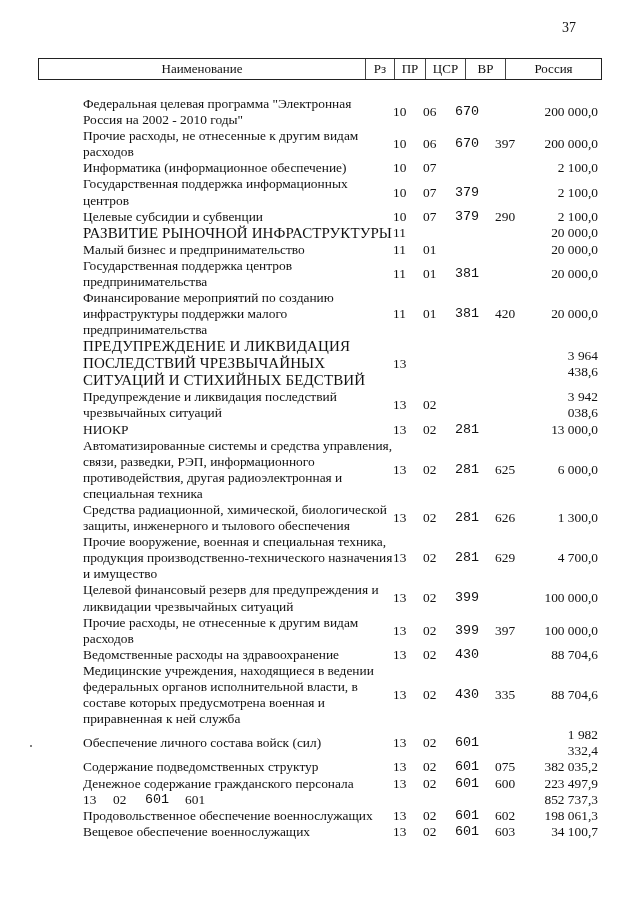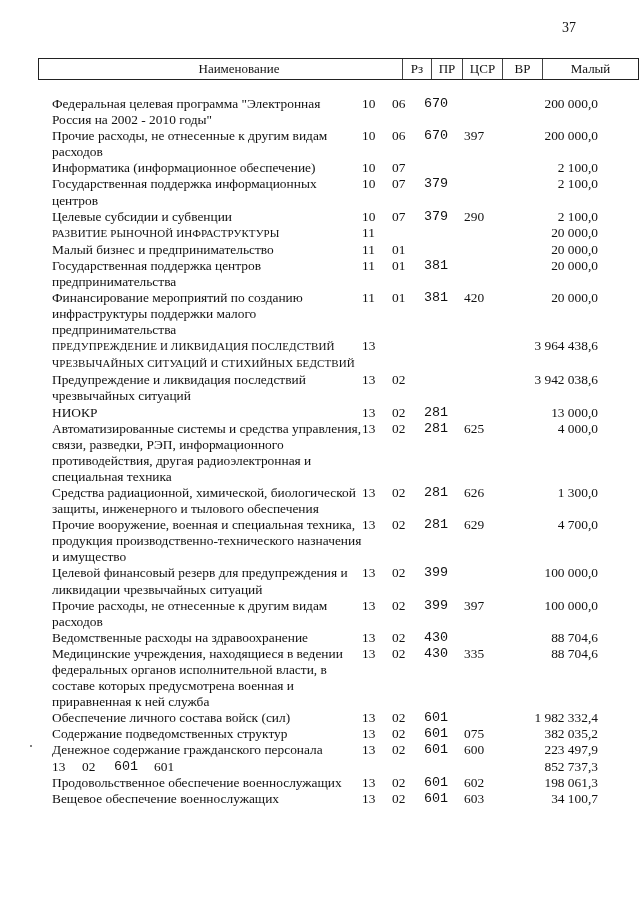--- a/index.html
+++ b/index.html
@@ -1,47 +1,47 @@
 <!DOCTYPE html>
 <html><head>
 <meta charset="utf-8">
 <style>
   html, body { margin:0; padding:0; background:#ffffff; }
   body { width:640px; height:900px; position:relative; overflow:hidden;
          font-family:"Liberation Serif","DejaVu Serif",serif; color:#111; }
   .page-num { position:absolute; left:562px; top:20px; font-size:14px; }
   .hdr { position:absolute; left:38px; top:58px; width:562px; height:20px;
-         border:1px solid #222; border-bottom-width:1.5px; display:flex; font-size:13px;padding-left:37px; }
+         border:1px solid #222; border-bottom-width:1.5px; display:flex; font-size:13px; }
   .hdr div { border-right:1px solid #444; text-align:center; line-height:20px; box-sizing:border-box; }
   .hdr div:last-child { border-right:none; }
   .c-name { width:327px; } .c-rz { width:29px; } .c-pr { width:31px; }
   .c-csr { width:40px; } .c-vr { width:40px; } .c-sum { flex:1; }
   #rows { position:absolute; left:52px; top:96px; width:548px; }
-  .row { display:flex; align-items:flex-start; font-size:13.4px; line-height:16.1px; }
+  .row { display:flex; align-items:center; font-size:13.4px; line-height:16.1px;margin-left:31px; }
   .row .name { width:310px; }
-  .row .name.caps { font-size:11px; line-height:17px; letter-spacing:0.1px; }
+  .row .name.caps { font-size:15px; line-height:17px; letter-spacing:0.1px; }
   .row .rz { width:30px; text-align:left; }
   .row .pr { width:32px; text-align:left; }
   .row .csr { width:40px; text-align:left;font-family:Liberation Mono, monospace; }
   .row .vr { width:42px; text-align:left; }
   .row .sum { flex:1; text-align:right; padding-right:2px; }
   .dot { position:absolute; left:30px; top:745px; width:2px; height:2px; background:#555; border-radius:1px; }
 </style>
 </head>
 <body>
 
 <div class="page-num">37</div>
 
 <div class="hdr">
   <div class="c-name">Наименование</div>
   <div class="c-rz">Рз</div>
   <div class="c-pr">ПР</div>
   <div class="c-csr">ЦСР</div>
   <div class="c-vr">ВР</div>
-  <div class="c-sum">Малый</div>
+  <div class="c-sum">Россия</div>
 </div>
 
 <div id="rows">
     <div class="row">
       <div class="name">Федеральная целевая программа "Электронная Россия на 2002 - 2010 годы"</div>
       <div class="rz">10</div>
       <div class="pr">06</div>
       <div class="csr">670</div>
       <div class="vr"></div>
       <div class="sum">200 000,0</div>
@@ -133,21 +133,21 @@
       <div class="csr">281</div>
       <div class="vr"></div>
       <div class="sum">13 000,0</div>
     </div>
     <div class="row">
       <div class="name">Автоматизированные системы и средства управления, связи, разведки, РЭП, информационного противодействия, другая радиоэлектронная и специальная техника</div>
       <div class="rz">13</div>
       <div class="pr">02</div>
       <div class="csr">281</div>
       <div class="vr">625</div>
-      <div class="sum">4 000,0</div>
+      <div class="sum">6 000,0</div>
     </div>
     <div class="row">
       <div class="name">Средства радиационной, химической, биологической защиты, инженерного и тылового обеспечения</div>
       <div class="rz">13</div>
       <div class="pr">02</div>
       <div class="csr">281</div>
       <div class="vr">626</div>
       <div class="sum">1 300,0</div>
     </div>
     <div class="row">

